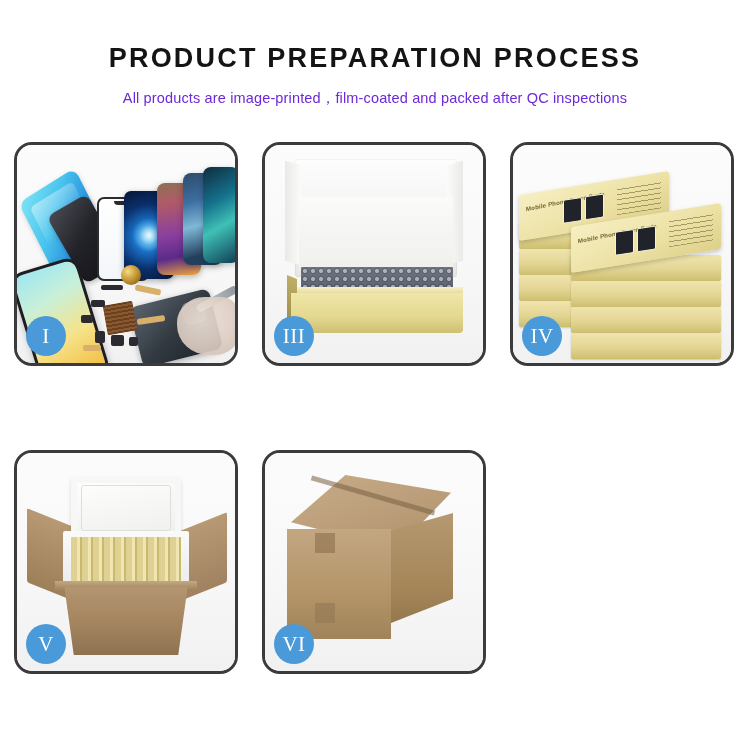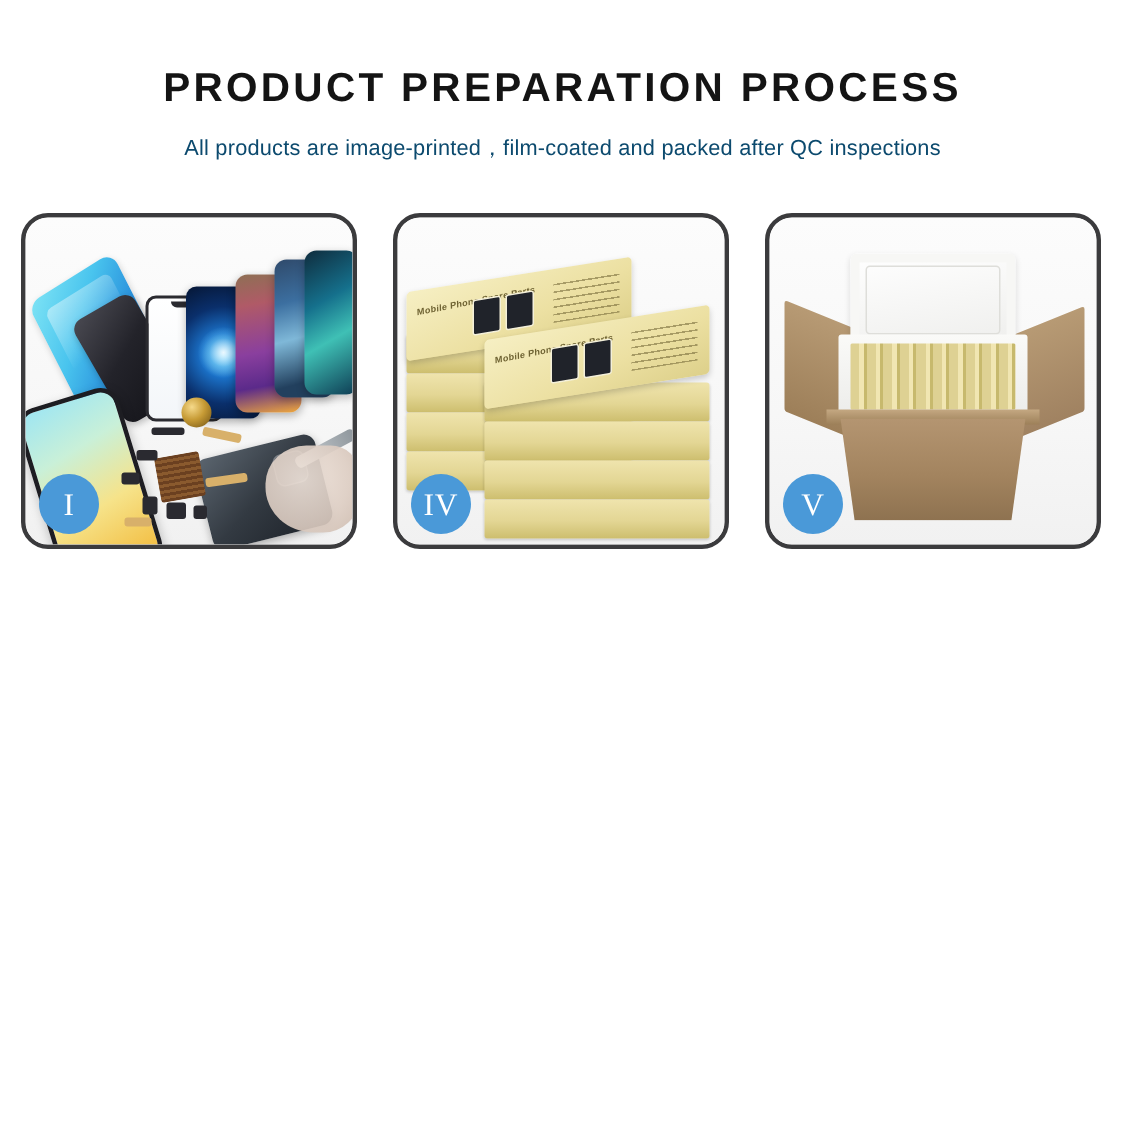--- a/index.html
+++ b/index.html
@@ -28,21 +28,21 @@
     letter-spacing: 2.2px;
     color: #141414;
     line-height: 40px;
     white-space: nowrap;
   }
   .subtitle {
     font-family: "Liberation Sans", sans-serif;
     font-size: 14.5px;
     font-weight: 400;
     letter-spacing: 0.15px;
-    color: #0c4a6e;
+    color: #6d28d9;
     margin-top: 11px;
     white-space: nowrap;
   }
 
   
   .grid {
     position: absolute;
     left: 14px;
     top: 142px;
     width: 722px;
@@ -448,20 +448,33 @@
       <div class="p1-flex" style="left:118px;top:142px;width:26px;height:6px;transform:rotate(12deg);"></div>
       <div class="p1-flex" style="left:120px;top:172px;width:28px;height:6px;transform:rotate(-8deg);"></div>
       <div class="p1-flex" style="left:66px;top:200px;width:18px;height:6px;"></div>
       <div class="p1-tweezer"></div>
       <div class="p1-hand"></div>
     </div>
     <div class="badge">I</div>
   </div>
 
 
+  <div class="panel">
+    <div class="stage">
+      <div class="p3-lid"></div>
+      <div class="p3-lid-l"></div>
+      <div class="p3-lid-r"></div>
+      <div class="p3-foam"></div>
+      <div class="p3-bubble-fill"></div>
+      <div class="p3-box-rim"></div>
+      <div class="p3-box-left"></div>
+      <div class="p3-box-front"></div>
+    </div>
+    <div class="badge">III</div>
+  </div>
 
   <div class="panel">
     <div class="stage p4">
       <div class="p4-box" style="left:6px;  top:78px;"></div>
       <div class="p4-box" style="left:6px;  top:104px;"></div>
       <div class="p4-box" style="left:6px;  top:130px;"></div>
       <div class="p4-box" style="left:6px;  top:156px;"></div>
 
       <div class="p4-box" style="left:58px; top:110px;"></div>
       <div class="p4-box" style="left:58px; top:136px;"></div>
@@ -491,14 +504,25 @@
       <div class="p5-flap-r"></div>
       <div class="p5-foam-lid"></div>
       <div class="p5-foam-body"></div>
       <div class="p5-contents"></div>
       <div class="p5-rim"></div>
       <div class="p5-carton-front"></div>
     </div>
     <div class="badge">V</div>
   </div>
 
+  <div class="panel">
+    <div class="stage">
+      <div class="p6-top"></div>
+      <div class="p6-seam"></div>
+      <div class="p6-side"></div>
+      <div class="p6-front"></div>
+      <div class="p6-tape-a"></div>
+      <div class="p6-tape-b"></div>
+    </div>
+    <div class="badge">VI</div>
+  </div>
 
 </div>
 
 </body></html>

